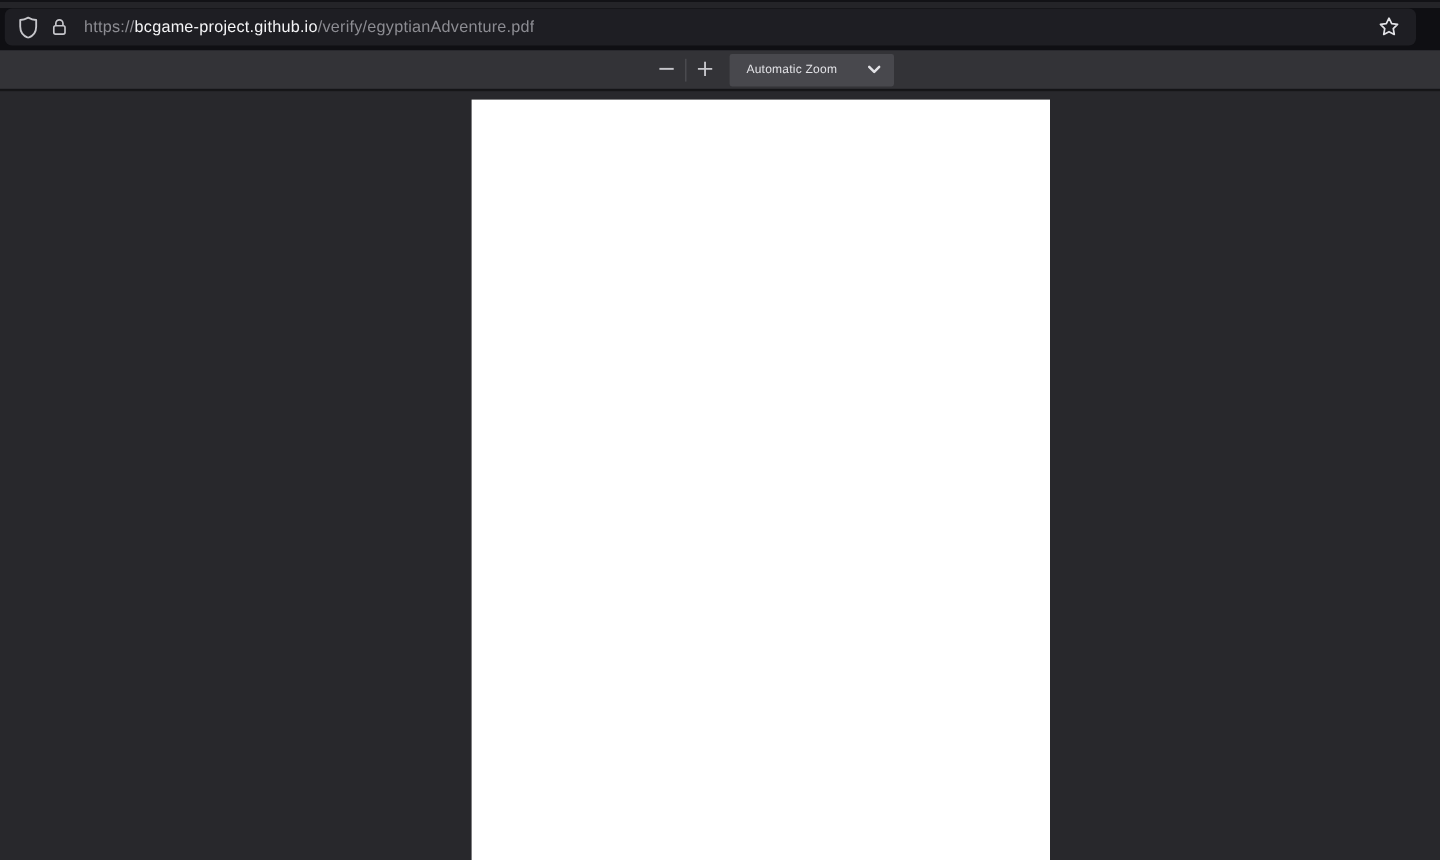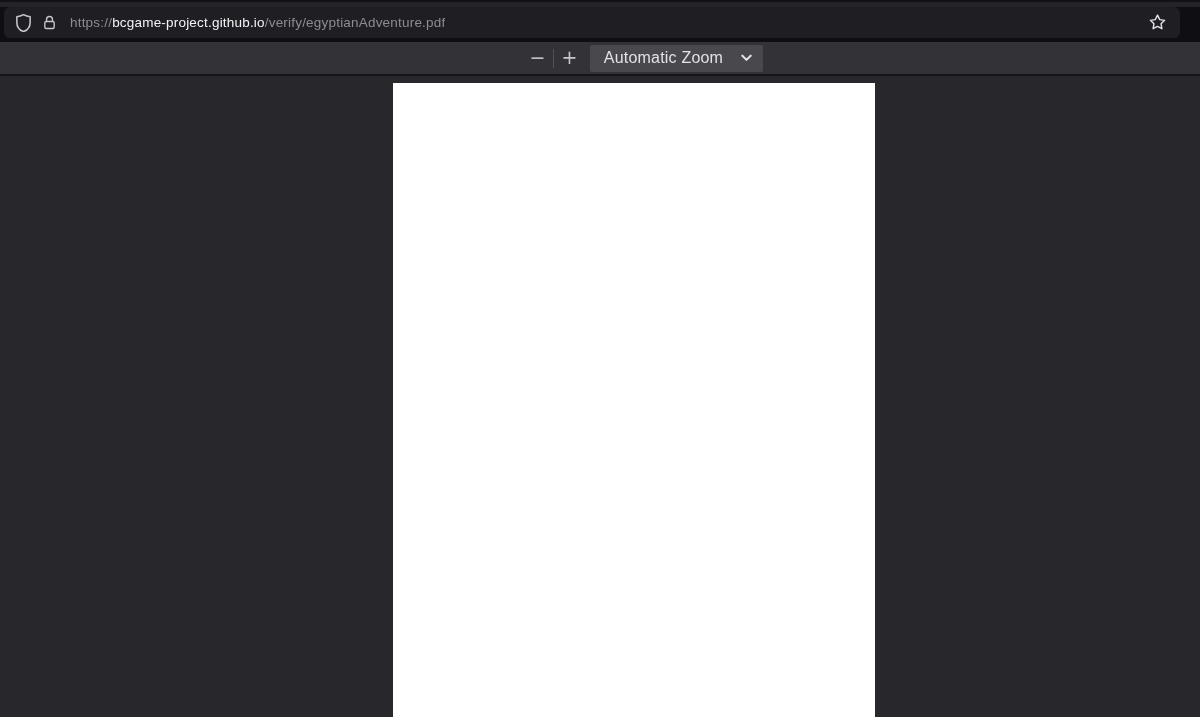--- a/index.html
+++ b/index.html
@@ -86,21 +86,21 @@
   }
   .zoom-select{
     margin-left:8px;
     height:27px;min-width:137px;
     background:var(--dropdown-bg);
     border:none;border-radius:2px;cursor:pointer;
     display:flex;align-items:center;justify-content:space-between;
     padding:0 11px 0 14px;
   }
   .zoom-select .label{
-    color:var(--icon-bright);font-size:16px;letter-spacing:.2px;text-align:center;
+    color:var(--icon-bright);font-size:10px;letter-spacing:.2px;text-align:center;
   }
   .zoom-select .chev{margin-left:18px;display:flex;align-items:center;}
 
   
   .pdf-content{
     position:relative;flex:1 1 auto;
     background:var(--content-bg);
     overflow:hidden;
   }
   .pdf-page{

